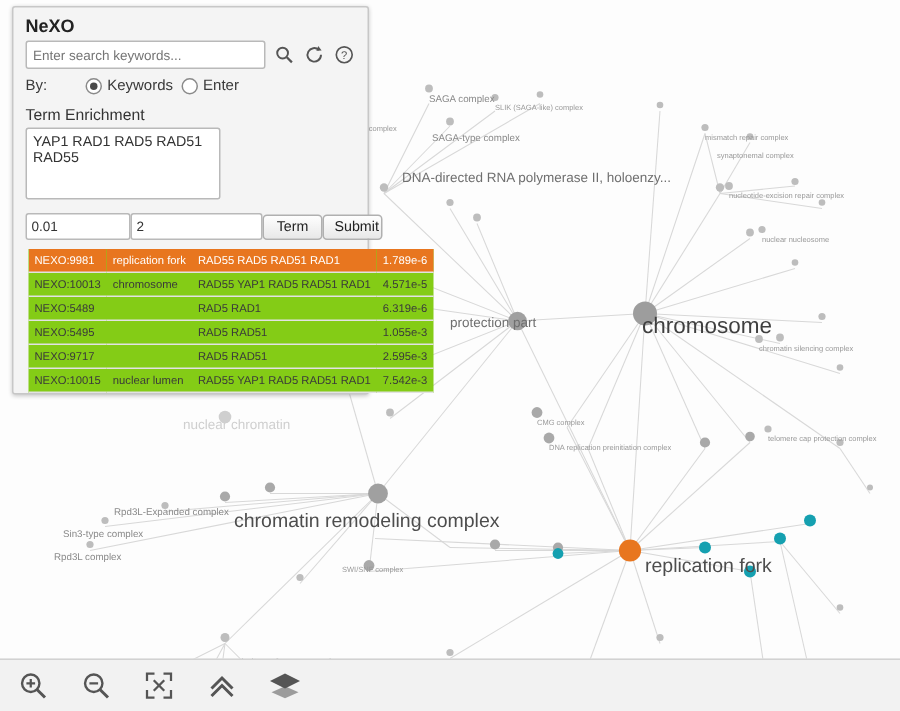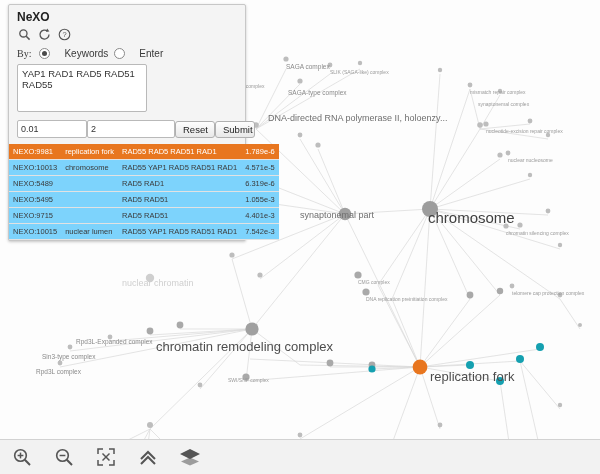--- a/index.html
+++ b/index.html
@@ -93,25 +93,25 @@
   .icon-btn svg { display: block; }
 
   .radio-row {
     display: flex;
     align-items: center;
     gap: 6px;
     padding: 0 8px 5px 8px;
     font-size: 10px;
     color: #3a3a3a;
   }
-  .radio-row .by-label { margin-right: 2px; font-family: Liberation Serif, serif; }
+  .radio-row .by-label { margin-right: 20px; }
   .radio-item {
     display: inline-flex;
     align-items: center;
-    gap: 14px;
+    gap: 3px;
     cursor: pointer;
   }
   .radio {
     width: 9px;
     height: 9px;
     border-radius: 50%;
     border: 1px solid #8a8a8a;
     background: #fff;
     display: inline-block;
     position: relative;
@@ -175,21 +175,22 @@
     color: #222;
     cursor: pointer;
     font-family: "Liberation Sans", sans-serif;
   }
 
   table.results {
     width: 100%;
     border-collapse: collapse;
     font-size: 7.5px;
     color: #3a3a3a;
-    background: #7dd3fc;
+    background: #84cc16;
+    margin-left: 10px;
   }
   table.results td {
     padding: 3px 4px;
     border-bottom: 1px solid #e2e2e2;
     white-space: nowrap;
     overflow: hidden;
   }
   table.results tr.selected td {
     background: #e8761f;
     color: #ffffff;
@@ -392,21 +393,21 @@
         <div class="node-label small" style="left: 286px; top: 34px;">SAGA complex</div>
         <div class="node-label tiny" style="left: 330px; top: 40px;">SLIK (SAGA-like) complex</div>
         <div class="node-label tiny" style="left: 196px; top: 50px;">condensin complex</div>
         <div class="node-label tiny" style="left: 225px; top: 54px;">mediator complex</div>
         <div class="node-label small" style="left: 288px; top: 60px;">SAGA-type complex</div>
         <div class="node-label tiny" style="left: 486px; top: 99px;">nucleotide-excision repair complex</div>
         <div class="node-label tiny" style="left: 470px; top: 60px;">mismatch repair complex</div>
         <div class="node-label tiny" style="left: 478px; top: 72px;">synaptonemal complex</div>
         <div class="node-label tiny" style="left: 508px; top: 128px;">nuclear nucleosome</div>
         <div class="node-label med" style="left: 268px; top: 84px;">DNA-directed RNA polymerase II, holoenzy...</div>
-        <div class="node-label med" style="left: 300px; top: 181px;">synaptonemal part</div>
+        <div class="node-label med" style="left: 300px; top: 181px;">protection part</div>
         <div class="node-label huge" style="left: 428px; top: 180px;">chromosome</div>
         <div class="node-label tiny" style="left: 506px; top: 201px;">chromatin silencing complex</div>
         <div class="node-label tiny" style="left: 236px; top: 168px;">SWR1 complex</div>
         <div class="node-label tiny" style="left: 96px; top: 188px;">nucleosome-remodeling factor complex</div>
         <div class="node-label tiny" style="left: 120px; top: 206px;">H4/H2A histone acetyltransferase complex</div>
         <div class="node-label med faint" style="left: 122px; top: 249px;">nuclear chromatin</div>
         <div class="node-label tiny" style="left: 358px; top: 250px;">CMG complex</div>
         <div class="node-label tiny" style="left: 366px; top: 267px;">DNA replication preinitiation complex</div>
         <div class="node-label big" style="left: 156px; top: 310px;">chromatin remodeling complex</div>
         <div class="node-label small" style="left: 76px; top: 309px;">Rpd3L-Expanded complex</div>
@@ -417,20 +418,21 @@
         <div class="node-label tiny" style="left: 512px; top: 261px;">telomere cap protection complex</div>
         <div class="node-label small" style="left: 150px; top: 409px;">methyltransferase complex</div>
         <div class="node-label small" style="left: 146px; top: 436px;">Set1C/COMPASS complex</div>
       </div>
   </div>
 
   <div id="panel">
     <div id="panel-title">NeXO</div>
 
     <div class="search-row">
+      <input class="search-input" type="text" value="" placeholder="Enter search keywords..." style="">
       <span class="icon-btn">
         <svg width="13" height="13" viewBox="0 0 13 13">
             <circle cx="5.4" cy="5.4" r="3.6" fill="none" stroke="#555" stroke-width="1.3"></circle>
             <line x1="8.2" y1="8.2" x2="11.6" y2="11.6" stroke="#555" stroke-width="1.5"></line>
           </svg>
       </span>
       <span class="icon-btn">
         <svg width="13" height="13" viewBox="0 0 13 13">
             <path d="M11,6.5 a4.5,4.5 0 1,1 -1.4,-3.2" fill="none" stroke="#555" stroke-width="1.3"></path>
             <polygon points="9.2,0.6 11.4,3.6 7.9,3.8" fill="#555"></polygon>
@@ -449,27 +451,28 @@
       <span class="radio-item">
         <span class="radio checked"></span>
         <span>Keywords</span>
       </span>
       <span class="radio-item">
         <span class="radio"></span>
         <span>Enter</span>
       </span>
     </div>
 
+    <div class="section-label">Term Enrichment</div>
     <textarea class="term-box" style="">YAP1 RAD1 RAD5 RAD51 RAD55</textarea>
 
     <div class="params-row">
       <input class="param-input" type="text" value="0.01" style="">
       <input class="param-input wide" type="text" value="2" style="">
       <span class="spacer"></span>
-      <button class="btn">Reset</button>
+      <button class="btn">Term</button>
       <button class="btn">Submit</button>
     </div>
 
     <table class="results">
       <tbody id="results-body">
           <tr class="selected">
             <td class="c0">NEXO:9981</td>
             <td class="c1">replication fork</td>
             <td class="c2">RAD55 RAD5 RAD51 RAD1</td>
             <td class="c3">1.789e-6</td>
@@ -486,24 +489,24 @@
             <td class="c2">RAD5 RAD1</td>
             <td class="c3">6.319e-6</td>
           </tr>
           <tr>
             <td class="c0">NEXO:5495</td>
             <td class="c1"></td>
             <td class="c2">RAD5 RAD51</td>
             <td class="c3">1.055e-3</td>
           </tr>
           <tr>
-            <td class="c0">NEXO:9715</td>
+            <td class="c0">NEXO:9717</td>
             <td class="c1"></td>
             <td class="c2">RAD5 RAD51</td>
-            <td class="c3">4.401e-3</td>
+            <td class="c3">2.595e-3</td>
           </tr>
           <tr>
             <td class="c0">NEXO:10015</td>
             <td class="c1">nuclear lumen</td>
             <td class="c2">RAD55 YAP1 RAD5 RAD51 RAD1</td>
             <td class="c3">7.542e-3</td>
           </tr>
         </tbody>
     </table>
   </div>

